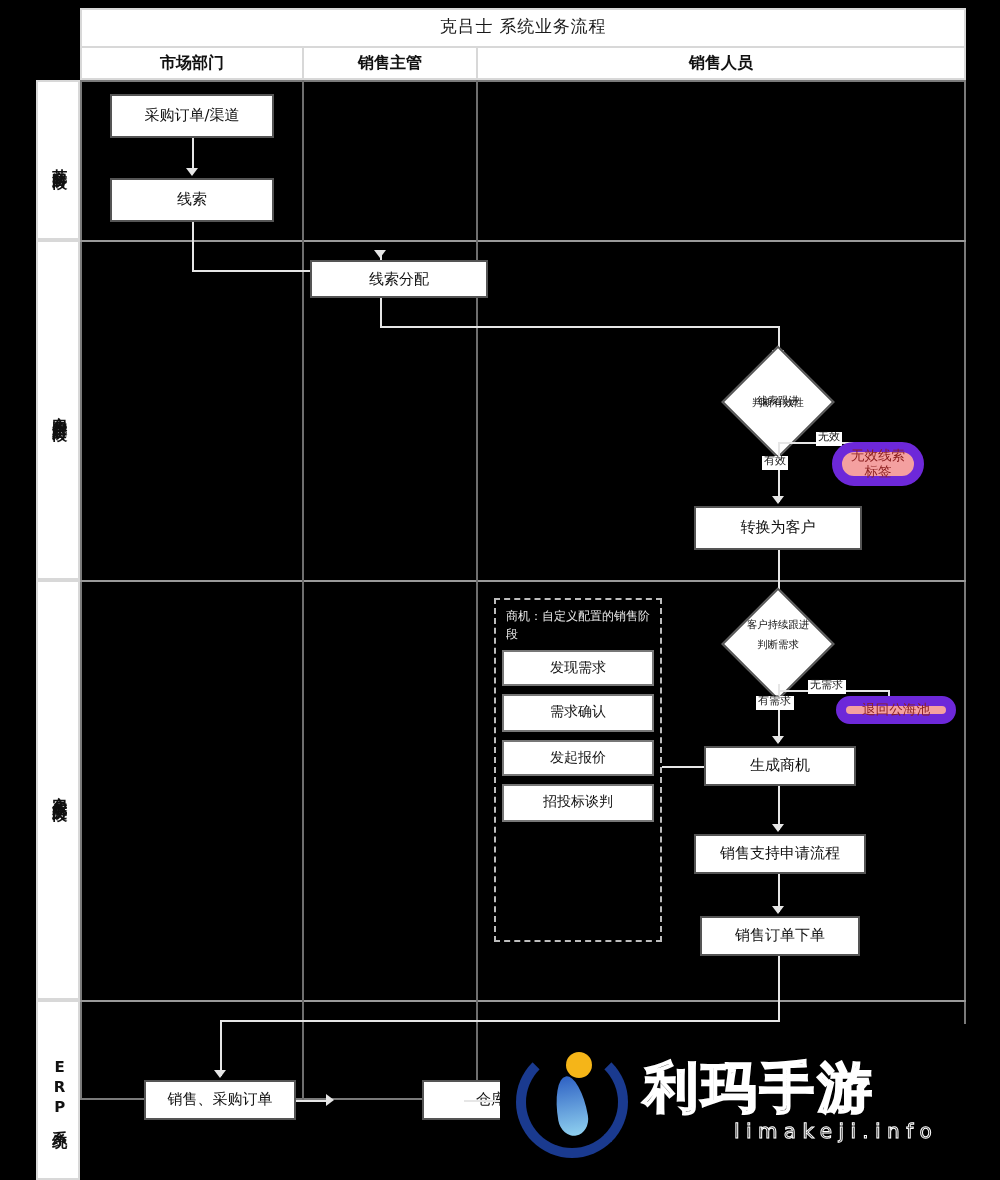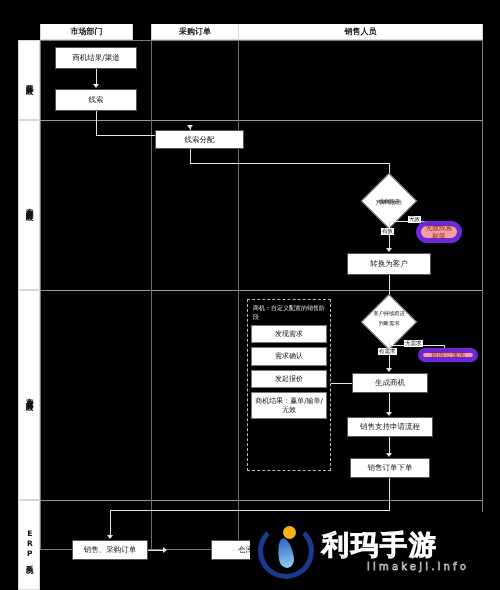--- a/index.html
+++ b/index.html
@@ -185,41 +185,42 @@
     -webkit-text-stroke: .5px #ffffff;
     margin-top: 3px;
     padding-left: 45px;
   }
 </style>
 </head>
 <body>
 
 <div id="canvas">
 
-
-  <div class="colhead" style="left:40px; width:93px;">市场部门</div>
-  <div class="colhead" style="left:151px; width:88px;">采购订单</div>
+  <div class="title-bar">克吕士 系统业务流程</div>
+
+  <div class="colhead" style="left:40px; width:112px;">市场部门</div>
+  <div class="colhead" style="left:151px; width:88px;">销售主管</div>
   <div class="colhead" style="left:238px; width:245px;">销售人员</div>
 
   <div class="frame-outline"></div>
   <div class="lane-left-rail"></div>
 
   <div class="lane-sep" style="top:120px;"></div>
   <div class="lane-sep" style="top:290px;"></div>
   <div class="lane-sep" style="top:500px;"></div>
 
   <div class="col-sep" style="left:151px;"></div>
   <div class="col-sep" style="left:238px;"></div>
 
   <div class="lane-label" style="top:40px; height:80px;">获客阶段</div>
   <div class="lane-label" style="top:120px; height:170px;">客户跟进阶段</div>
   <div class="lane-label" style="top:290px; height:210px;">客户成交阶段</div>
   <div class="lane-label" style="top:500px; height:90px;">ERP系统</div>
 
-  <div class="node" style="left:55px; top:47px; width:82px; height:22px;">商机结果/渠道</div>
+  <div class="node" style="left:55px; top:47px; width:82px; height:22px;">采购订单/渠道</div>
   <div class="ln-v" style="left:96px; top:69px; height:16px;"></div>
   <div class="arrow-d" style="left:93px; top:84px;"></div>
   <div class="node" style="left:55px; top:89px; width:82px; height:22px;">线索</div>
 
   <div class="ln-v" style="left:96px; top:111px; height:24px;"></div>
   <div class="ln-h" style="left:96px; top:135px; width:94px;"></div>
   <div class="ln-v" style="left:190px; top:127px; height:8px;"></div>
   <div class="arrow-d" style="left:187px; top:125px;"></div>
 
   <div class="node" style="left:155px; top:130px; width:89px; height:19px;">线索分配</div>
@@ -289,21 +290,21 @@
   <div class="ln-v" style="left:389px; top:437px; height:19px;"></div>
   <div class="arrow-d" style="left:386px; top:453px;"></div>
 
   <div class="node" style="left:350px; top:458px; width:80px; height:20px;">销售订单下单</div>
 
   <div class="group-box" style="left:247px; top:299px; width:84px; height:172px;">
     <div class="group-title">商机：自定义配置的销售阶段</div>
     <div class="group-item">发现需求</div>
     <div class="group-item">需求确认</div>
     <div class="group-item">发起报价</div>
-    <div class="group-item">商机结果：赢单/输单/无效</div>
+    <div class="group-item">招投标谈判</div>
   </div>
 
   <div class="ln-v" style="left:389px; top:478px; height:32px;"></div>
   <div class="ln-h" style="left:110px; top:510px; width:280px;"></div>
   <div class="ln-v" style="left:110px; top:510px; height:28px;"></div>
   <div class="arrow-d" style="left:107px; top:535px;"></div>
 
   <div class="node" style="left:72px; top:540px; width:76px; height:20px;">销售、采购订单</div>
   <div class="ln-h" style="left:148px; top:550px; width:17px;"></div>
   <div class="arrow-r" style="left:163px; top:547px;"></div>

